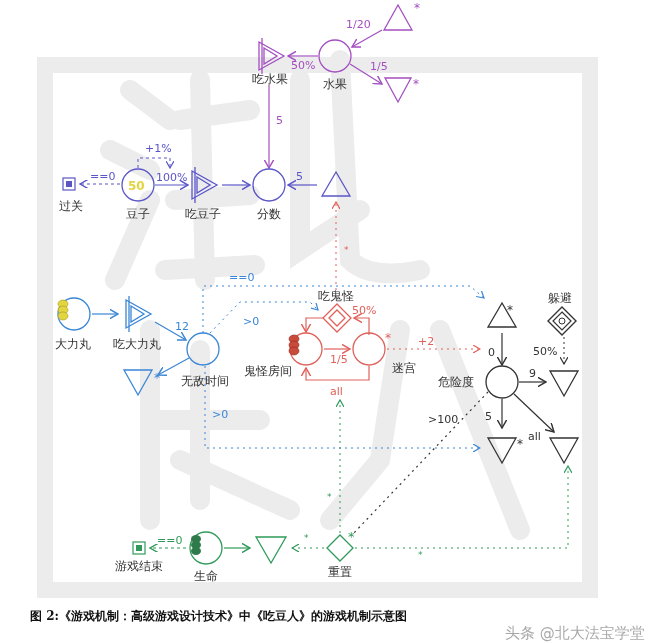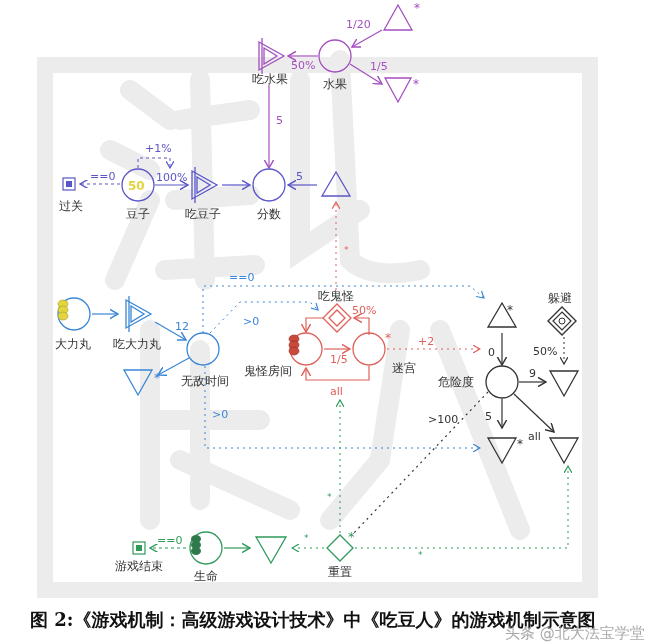--- a/index.html
+++ b/index.html
@@ -1,20 +1,20 @@
 <!DOCTYPE html>
 <html><head>
 <meta charset="utf-8">
 <style>
   html,body{margin:0;padding:0;background:#ffffff;}
   body{width:670px;height:643px;position:relative;overflow:hidden;font-family:"DejaVu Sans",sans-serif;}
   #stage{position:absolute;left:0;top:0;width:670px;height:643px;}
   svg text{font-family:"DejaVu Sans",sans-serif;}
   .cn{font-family:"DejaVu Serif",serif;}
-  #caption{position:absolute;left:0;top:608px;width:670px;height:30px;font-family:"DejaVu Serif",serif;font-weight:bold;font-size:18px;color:#111;padding-left:30px;box-sizing:border-box;white-space:nowrap;}
+  #caption{position:absolute;left:0;top:608px;width:670px;height:30px;font-family:"DejaVu Serif",serif;font-weight:bold;font-size:12px;color:#111;padding-left:30px;box-sizing:border-box;white-space:nowrap;}
   #watermark{position:absolute;left:505px;top:607px;font-size:15px;color:#9a9a9a;opacity:.85;font-family:"DejaVu Sans",sans-serif;white-space:nowrap;margin-top:17px;}
 </style>
 </head>
 <body>
 
 <svg id="stage" width="670" height="643" viewBox="0 0 670 643" xmlns="http://www.w3.org/2000/svg">
   <defs>
     <marker id="ap" markerWidth="8" markerHeight="8" refX="7" refY="4" orient="auto">
         <path d="M0,0 L7,4 L0,8" fill="none" stroke="#a34fc0" stroke-width="1.2"></path>
       </marker>

